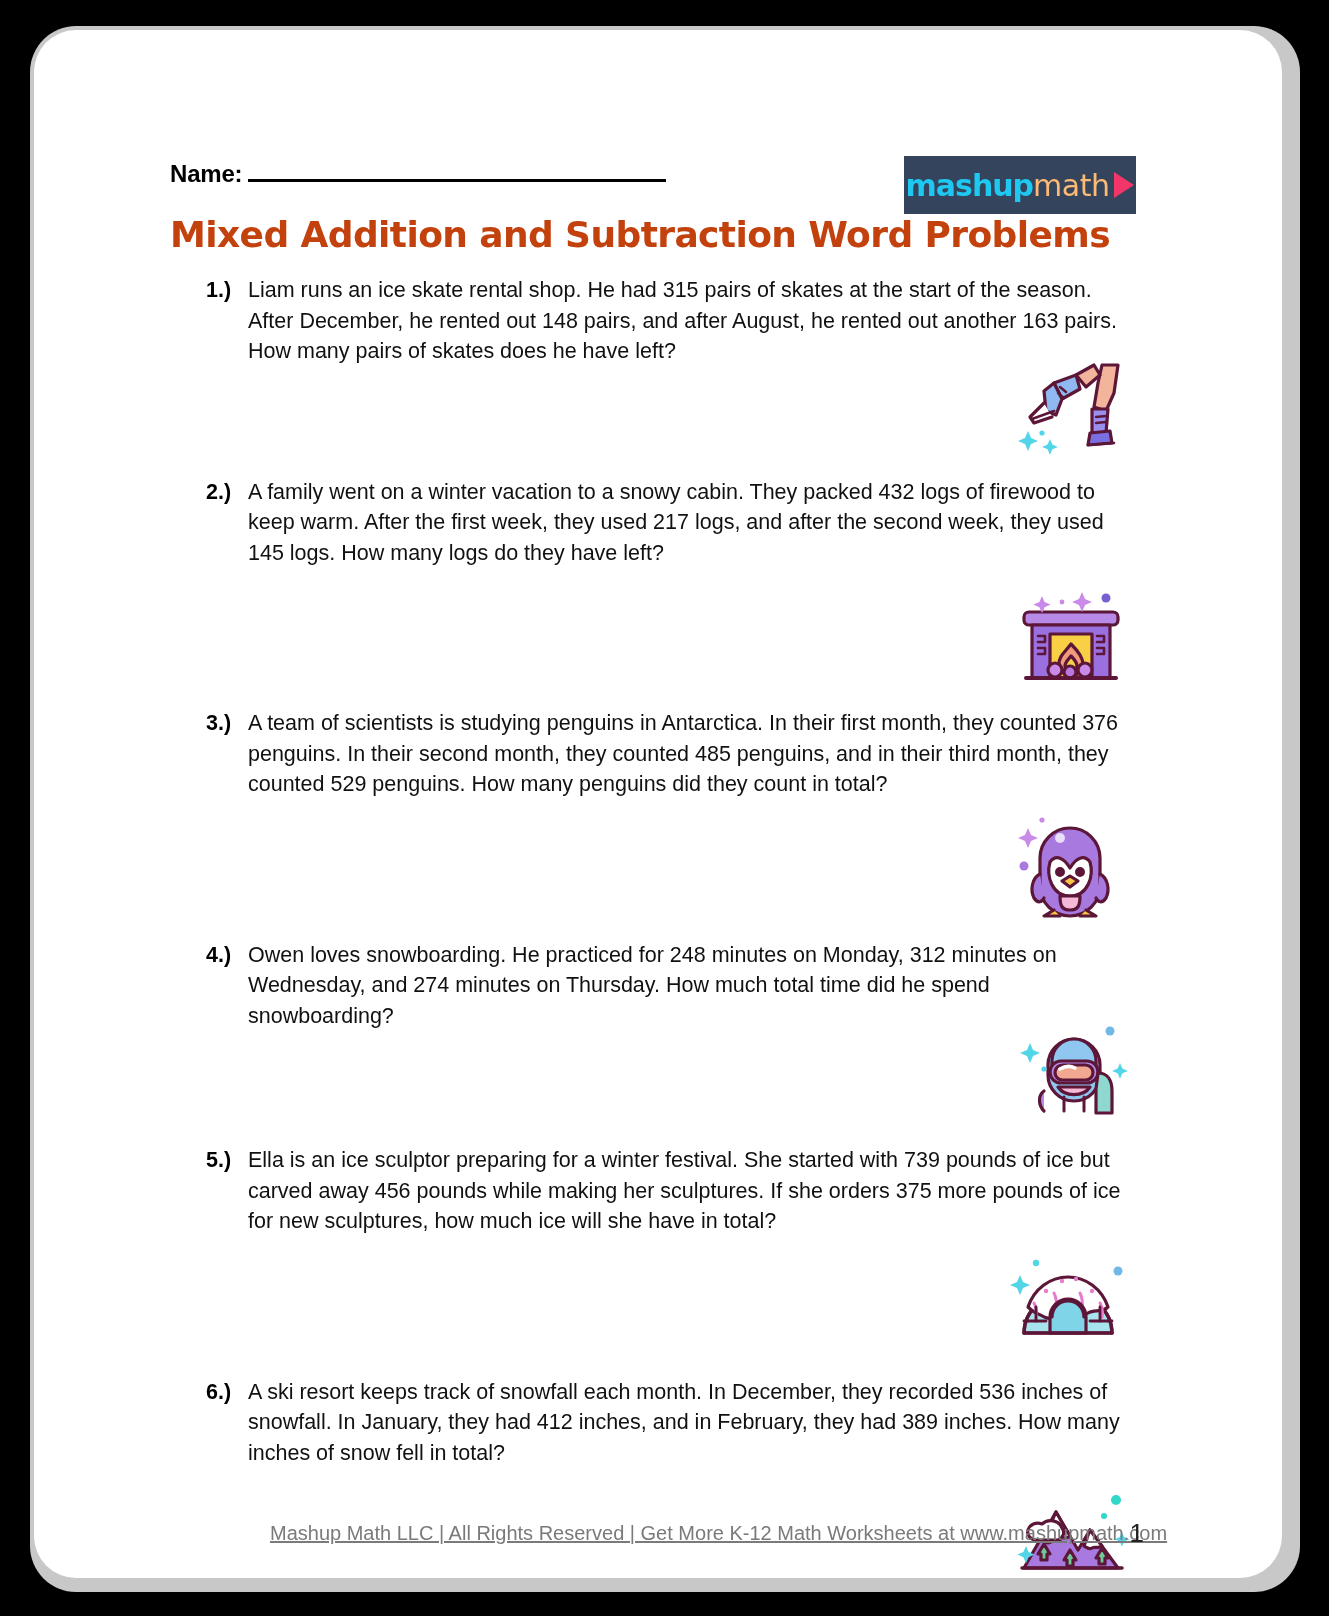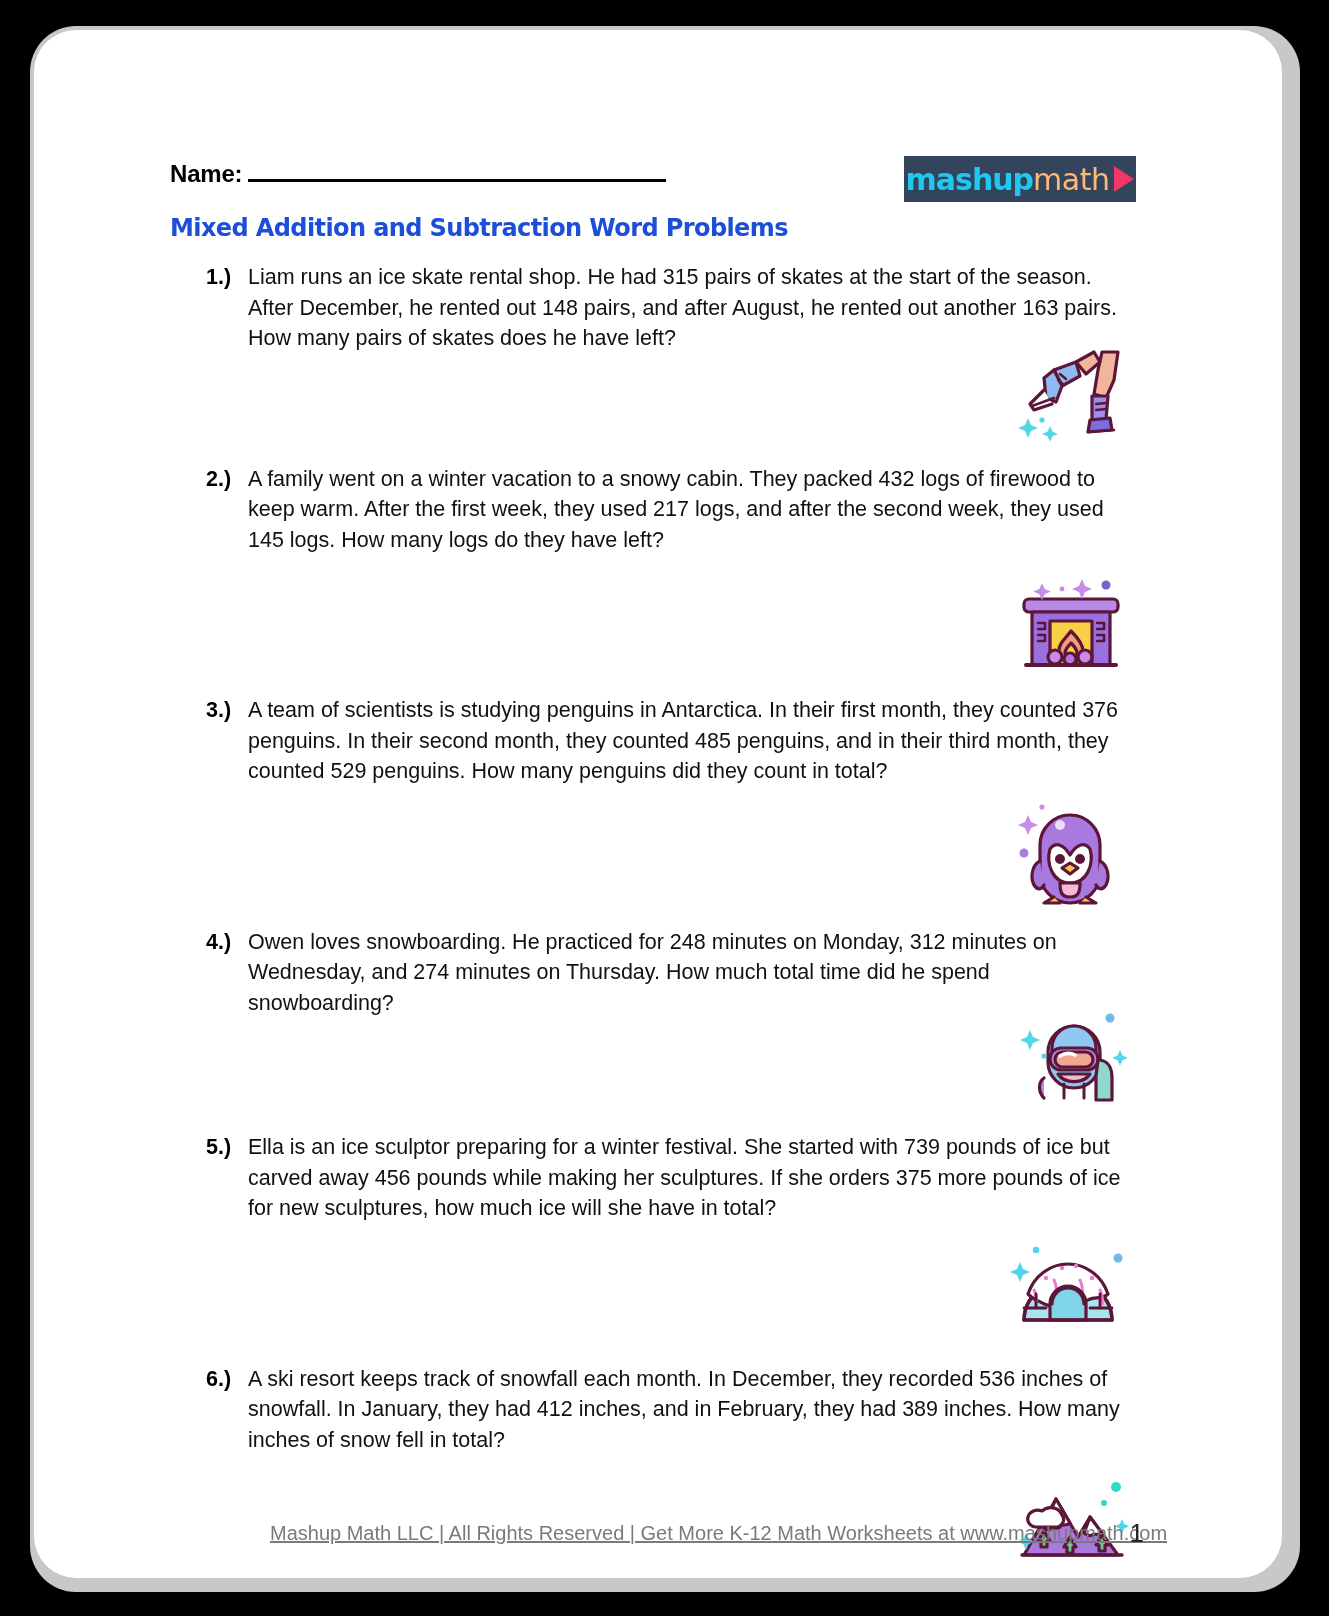--- a/index.html
+++ b/index.html
@@ -59,21 +59,21 @@
   }
   .name-blank {
     display: inline-block;
     width: 418px;
     border-bottom: 3px solid #000;
     height: 20px;
   }
   .logo {
     position: absolute;
     right: 0; top: 26px;
-    width: 232px; height: 46px;
+    width: 232px; height: 58px;
     background: #33445c;
     display: flex;
     align-items: center;
     justify-content: center;
     gap: 0px;
   }
   .logo-mashup {
     font-size: 30px;
     font-weight: bold;
     color: #1ec8f0;
@@ -90,23 +90,23 @@
     margin-left: 5px;
     width: 0; height: 0;
     border-left: 20px solid #f2366a;
     border-top: 13px solid transparent;
     border-bottom: 13px solid transparent;
   }
 
   
   .title {
     margin-top: 22px;
-    font-size: 24px;
+    font-size: 36px;
     font-weight: bold;
-    color: #1d4ed8;
+    color: #c2410c;
     letter-spacing: -0.6px;
     font-family: "DejaVu Sans", sans-serif;
   }
 
   
   .directions {
     margin-top: 30px;
     font-size: 21.5px;
     line-height: 1.38;
     color: #111;

